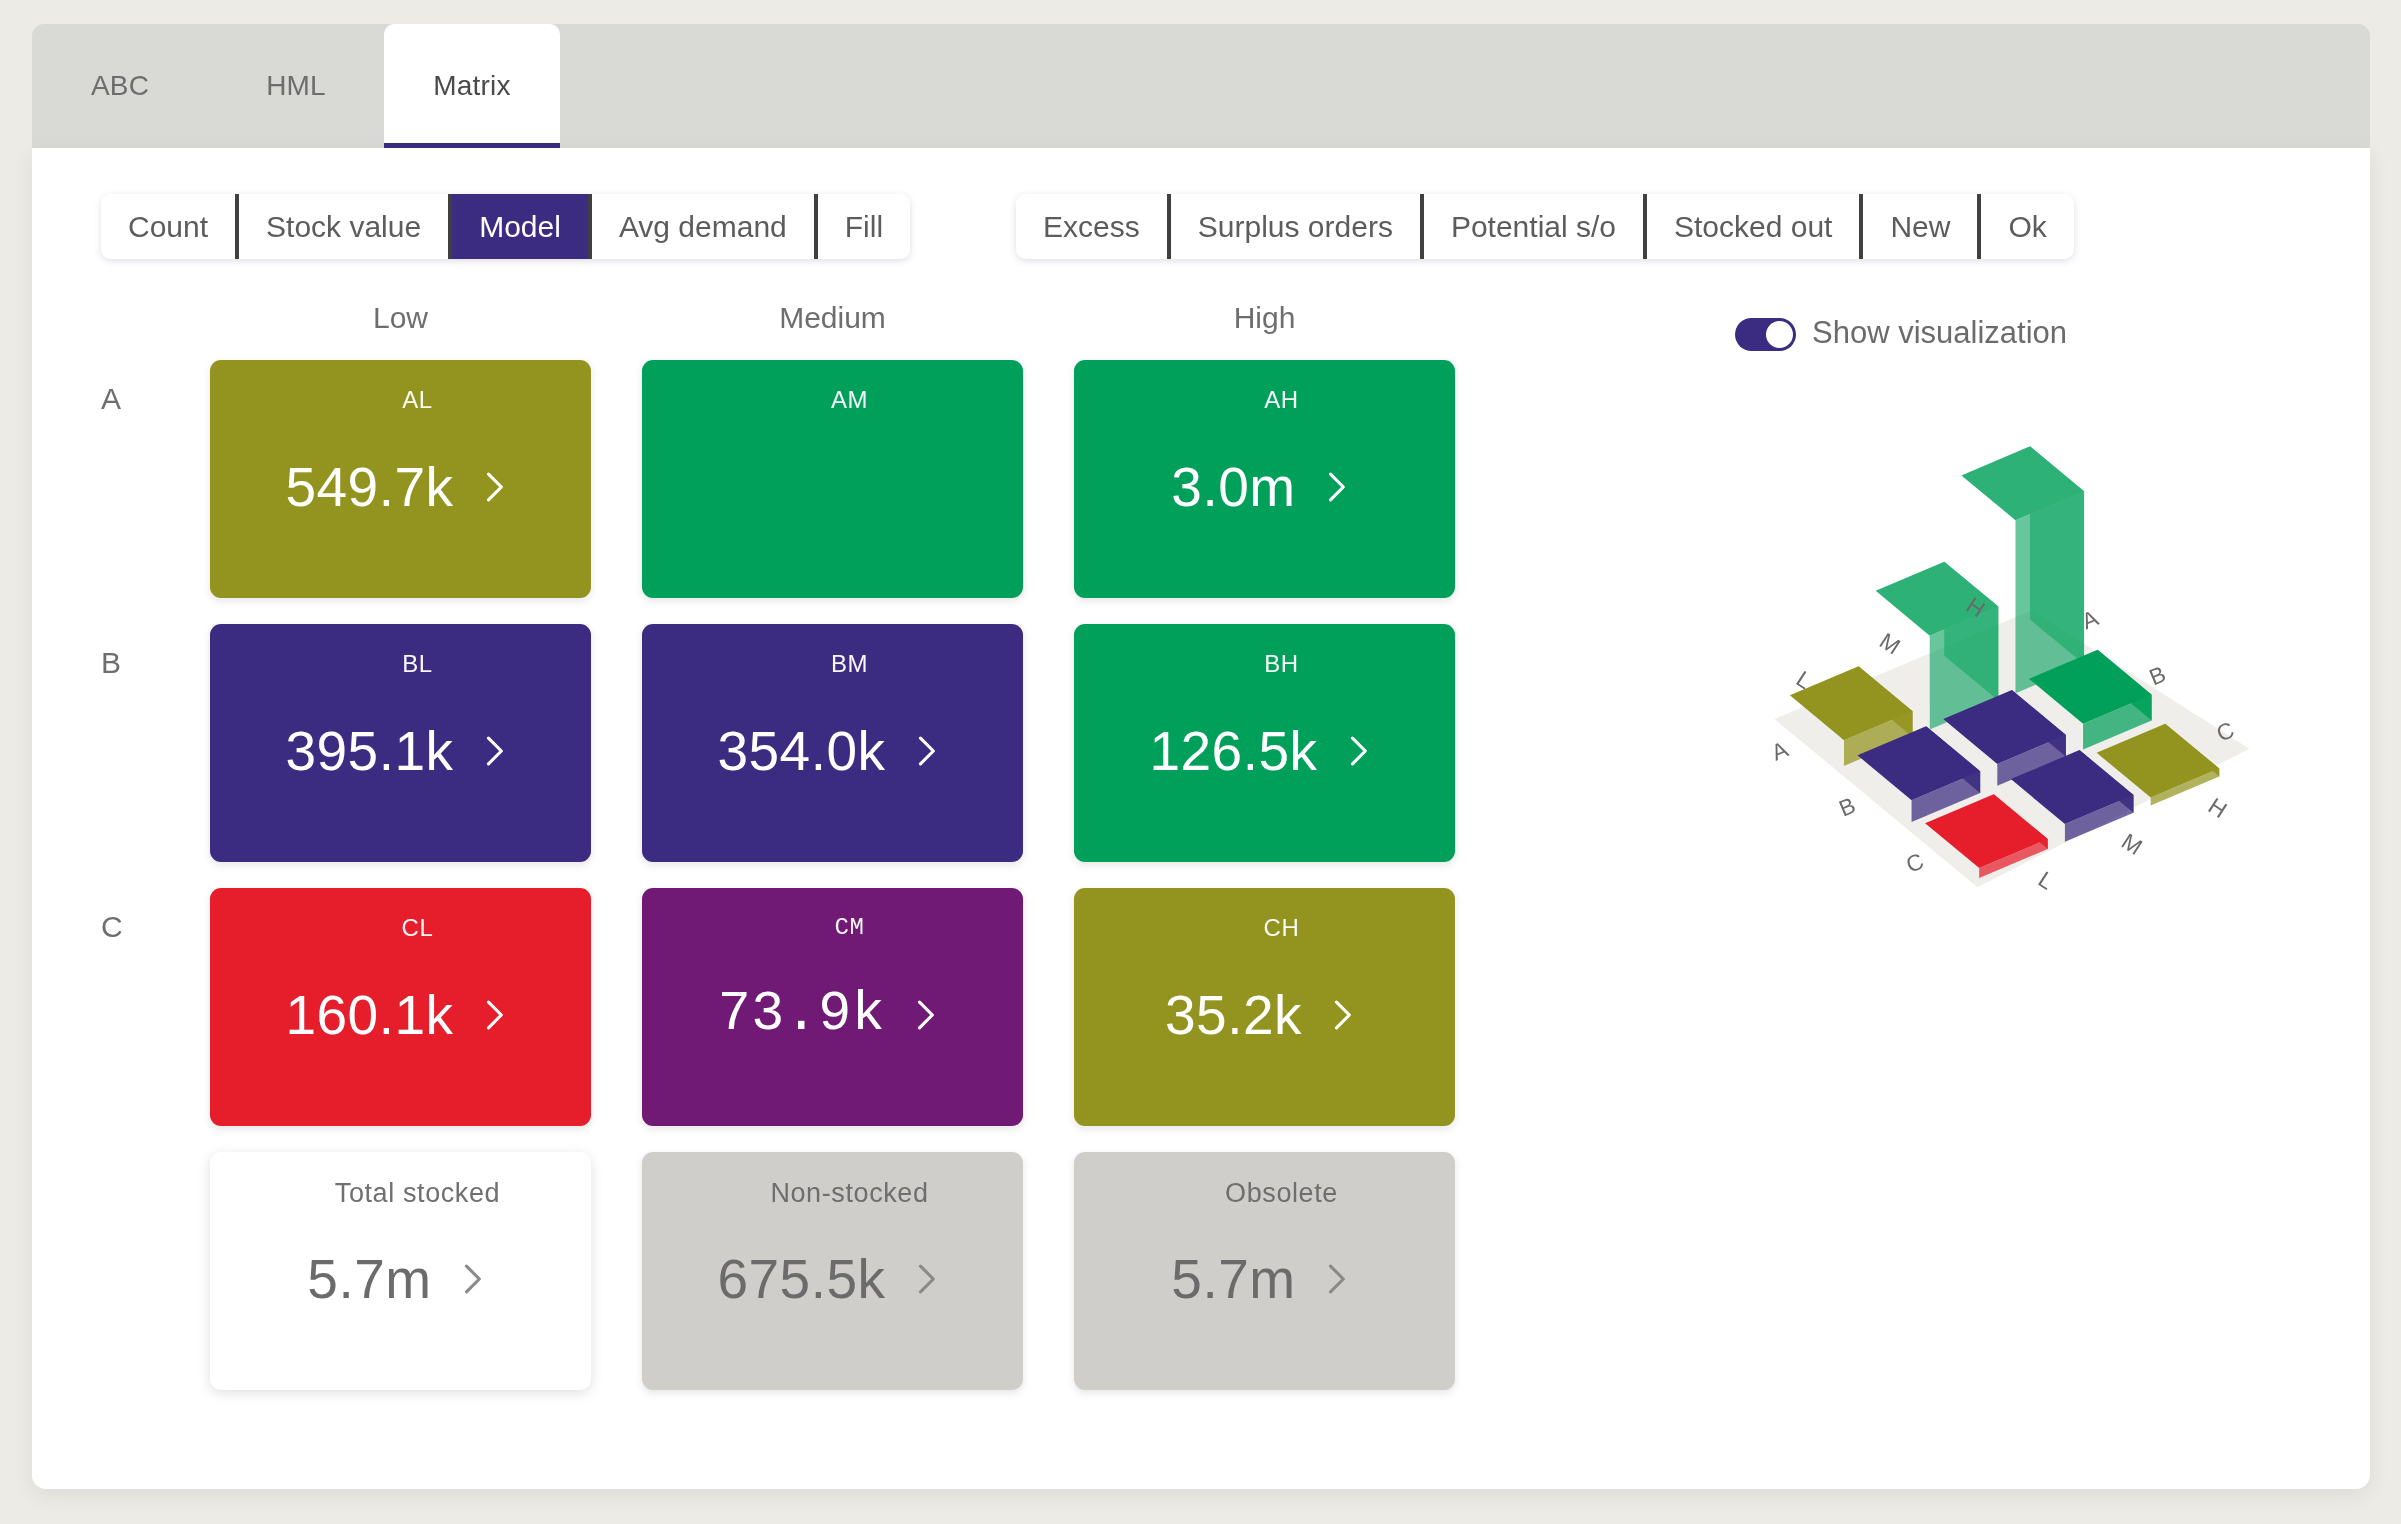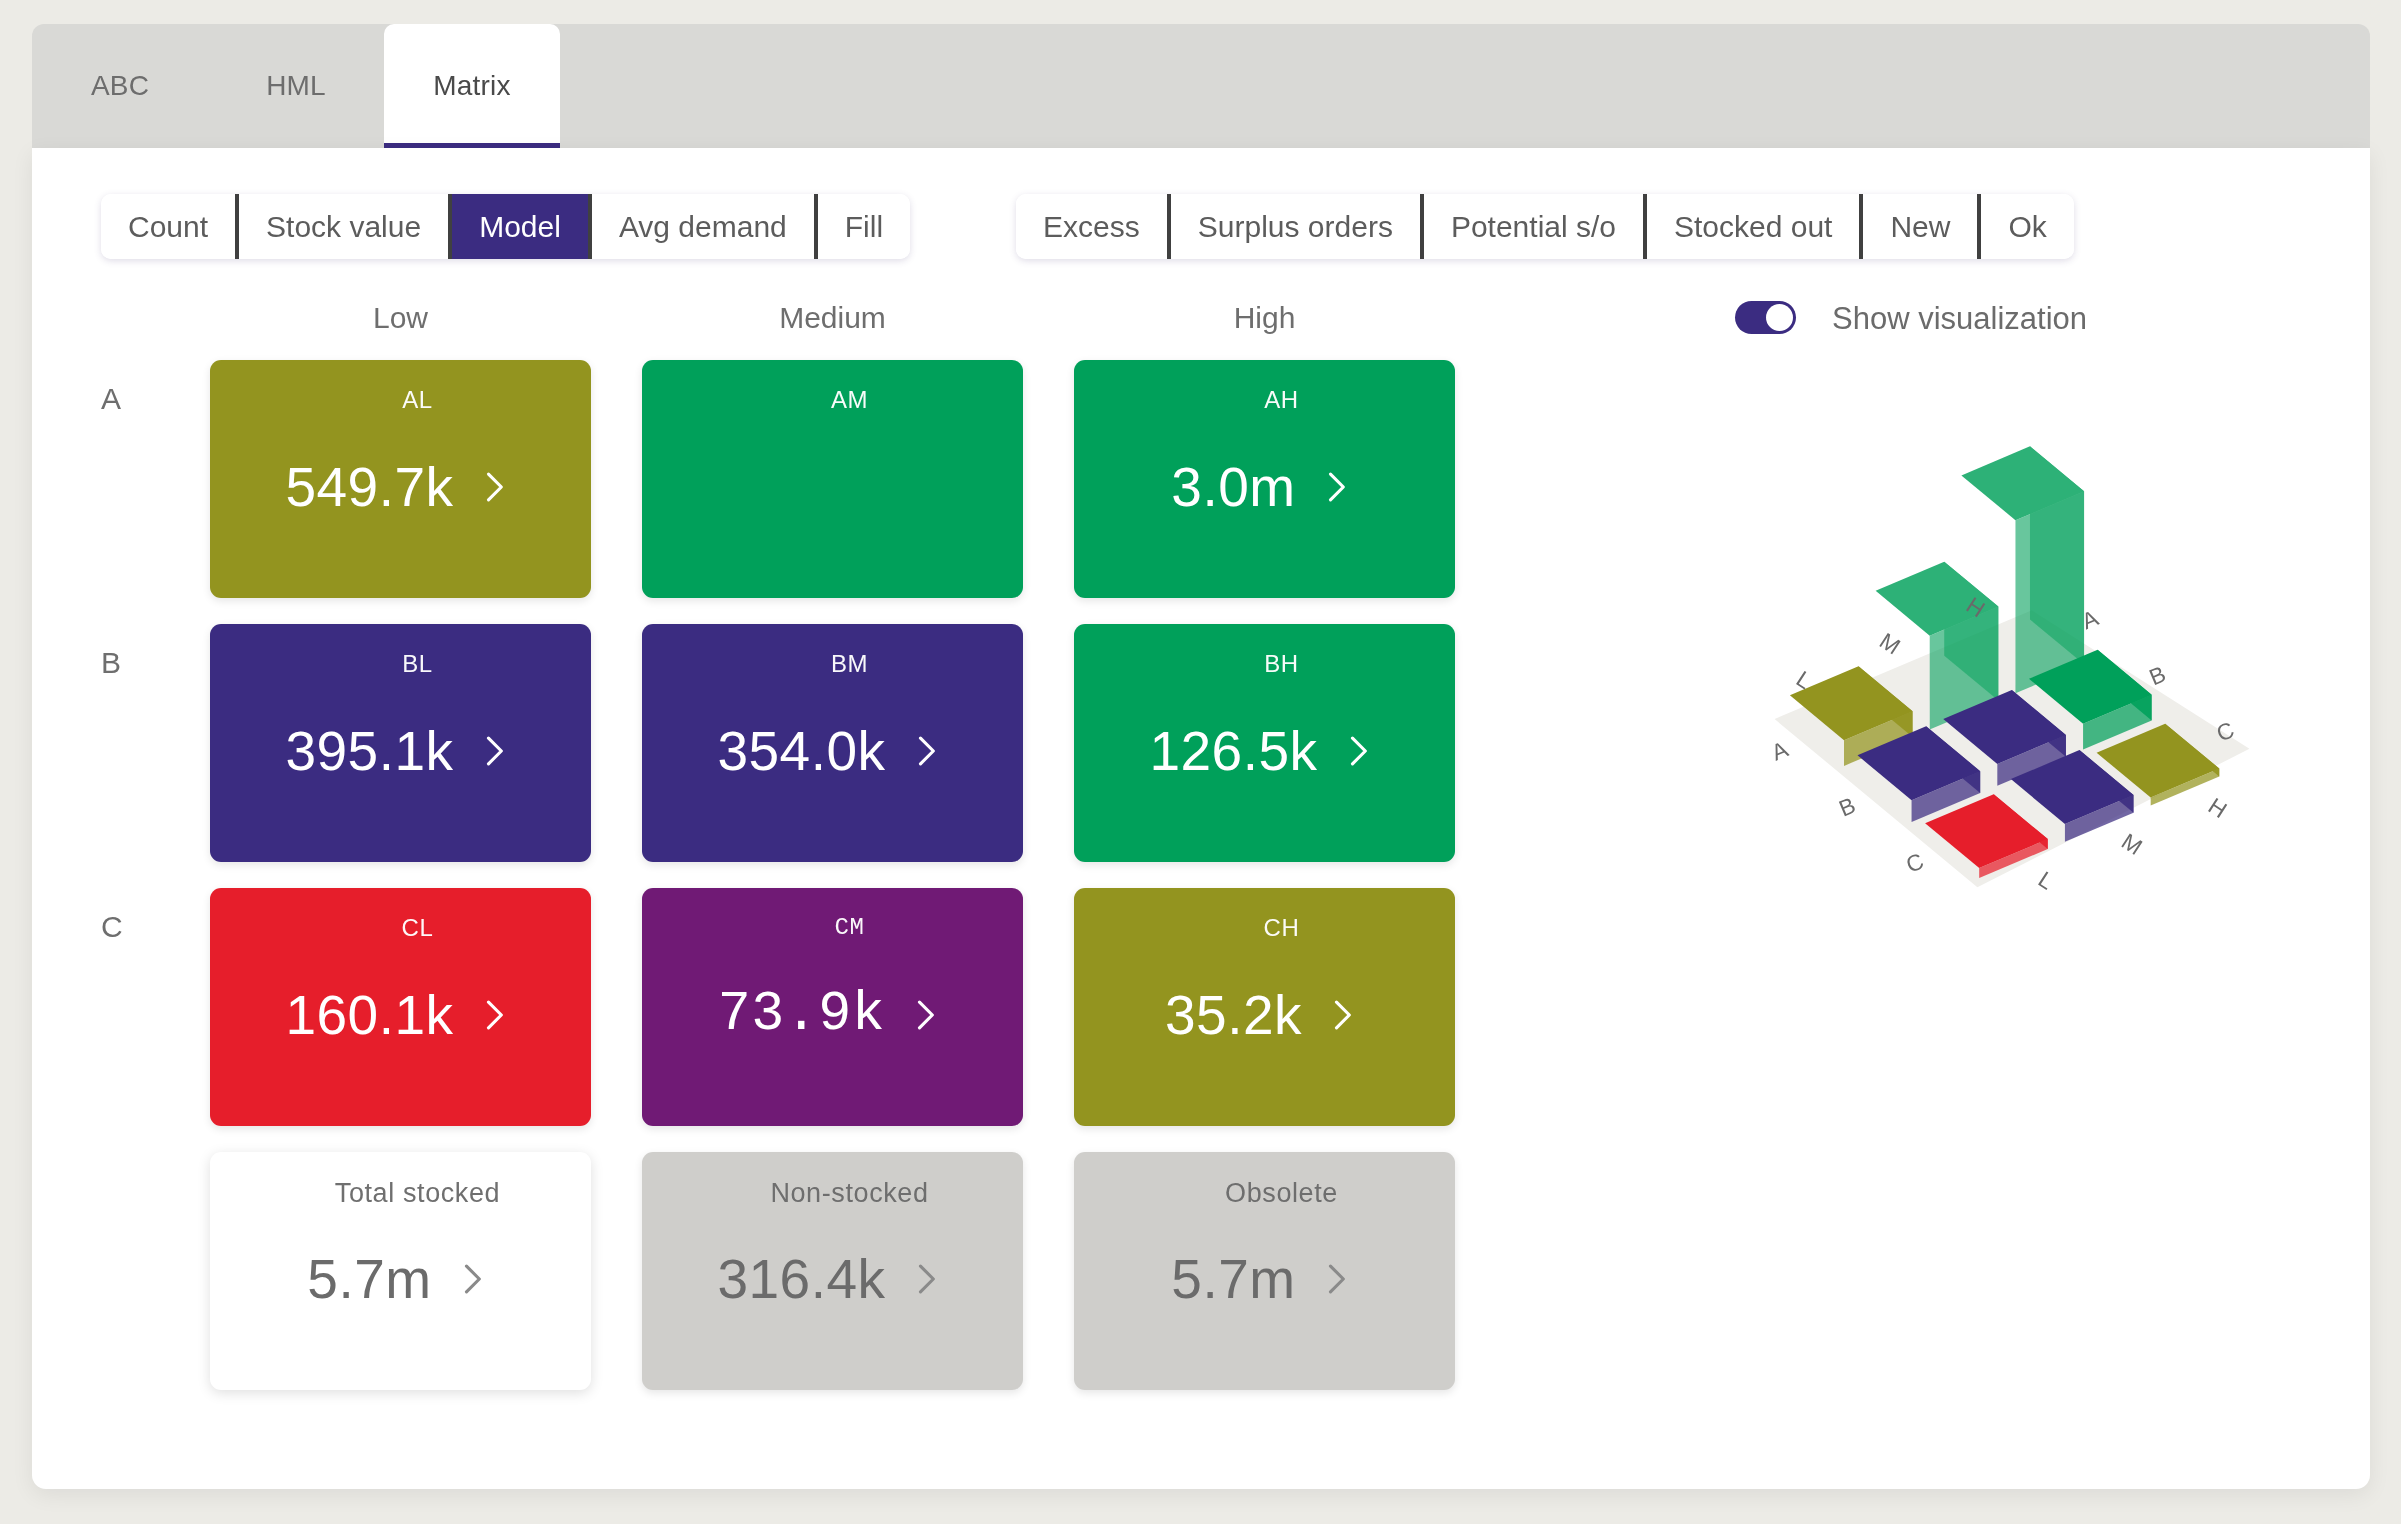--- a/index.html
+++ b/index.html
@@ -151,21 +151,21 @@
   }
   .card.summary-light .card-code,
   .card.summary-grey .card-code { font-size: 27px; color: #6b6b6b; }
 
   
   .viz-area {
     position: absolute;
     left: 1703px; top: 153px;
     width: 614px;
   }
-  .toggle-row { display: flex; align-items: flex-start; gap: 36px; height: 50px; }
+  .toggle-row { display: flex; align-items: flex-end; gap: 16px; height: 50px; }
   .switch {
     width: 61px; height: 33px; border-radius: 17px;
     background: #3b2c81; position: relative; cursor: pointer;
     flex: 0 0 61px;
   }
   .switch .knob {
     position: absolute; top: 3px; right: 3px;
     width: 27px; height: 27px; border-radius: 50%;
     background: #fff;
   }
@@ -335,21 +335,21 @@
                 <span class="chev">
                   <svg width="44" height="44" viewBox="0 0 24 24" fill="none" stroke="#8a8a8a" stroke-width="1.7" stroke-linecap="round" stroke-linejoin="round">
                     <polyline points="9 5 16 12 9 19"></polyline>
                   </svg>
                 </span>
               </div>
             </div>
             <div class="card summary-grey">
               <div class="card-code">Non-stocked</div>
               <div class="card-value">
-                <span>316.4k</span>
+                <span>675.5k</span>
                 <span class="chev">
                   <svg width="44" height="44" viewBox="0 0 24 24" fill="none" stroke="#8a8a8a" stroke-width="1.7" stroke-linecap="round" stroke-linejoin="round">
                     <polyline points="9 5 16 12 9 19"></polyline>
                   </svg>
                 </span>
               </div>
             </div>
             <div class="card summary-grey">
               <div class="card-code">Obsolete</div>
               <div class="card-value">

